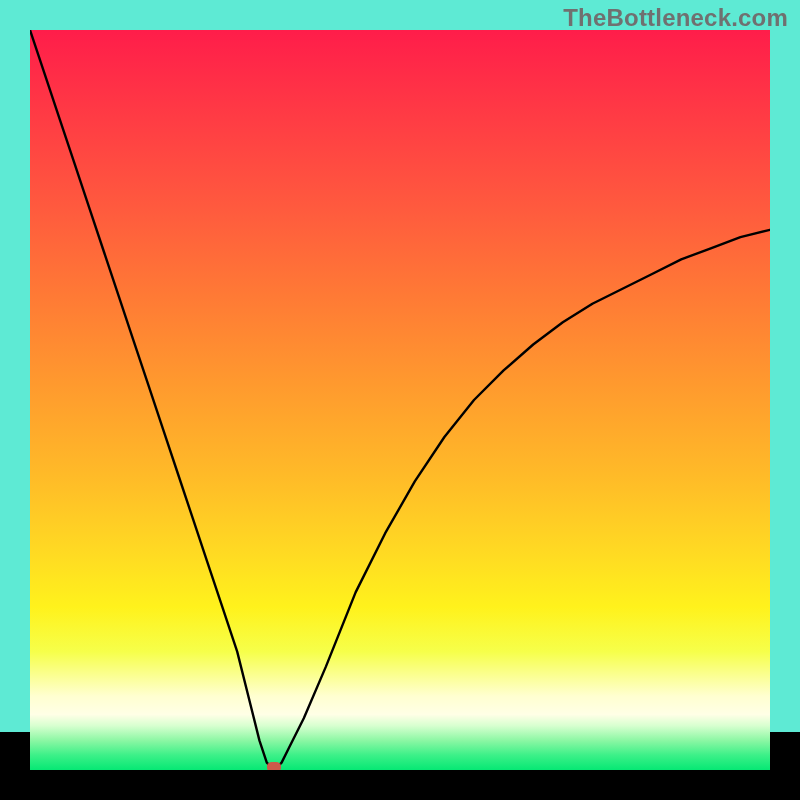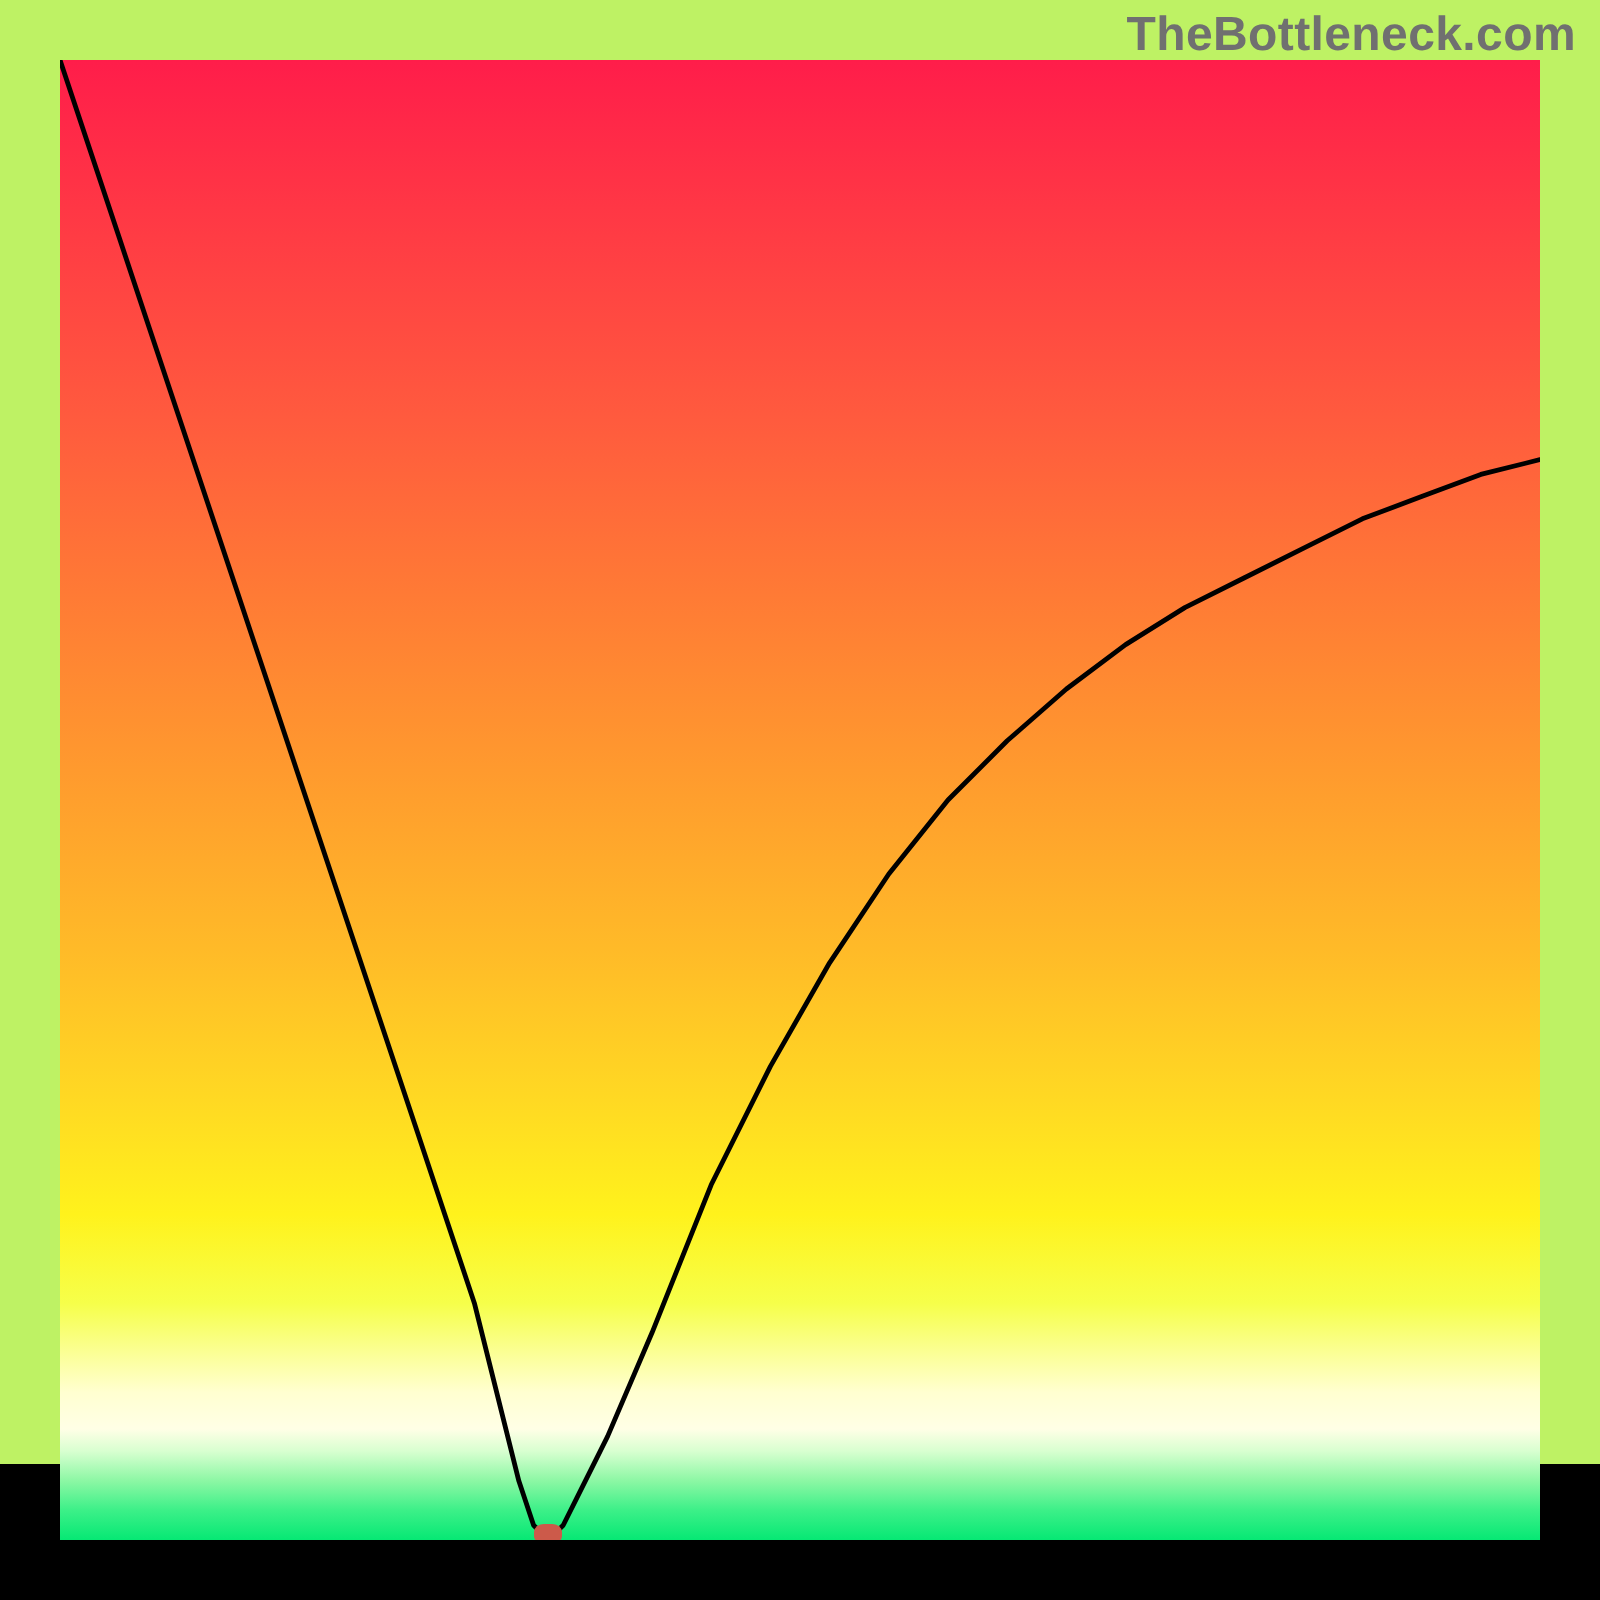--- a/index.html
+++ b/index.html
@@ -8,21 +8,21 @@
     width: 800px;
     height: 800px;
     background: #000;
     overflow: hidden;
     font-family: Arial, Helvetica, sans-serif;
   }
   .frame {
     position: relative;
     width: 800px;
     height: 732px;
-    background: #bef264;
+    background: #5eead4;
   }
   .watermark {
     position: absolute;
     top: 4px;
     right: 12px;
     color: #707070;
     font-size: 24px;
     font-weight: 600;
     letter-spacing: 0.2px;
     user-select: none;

